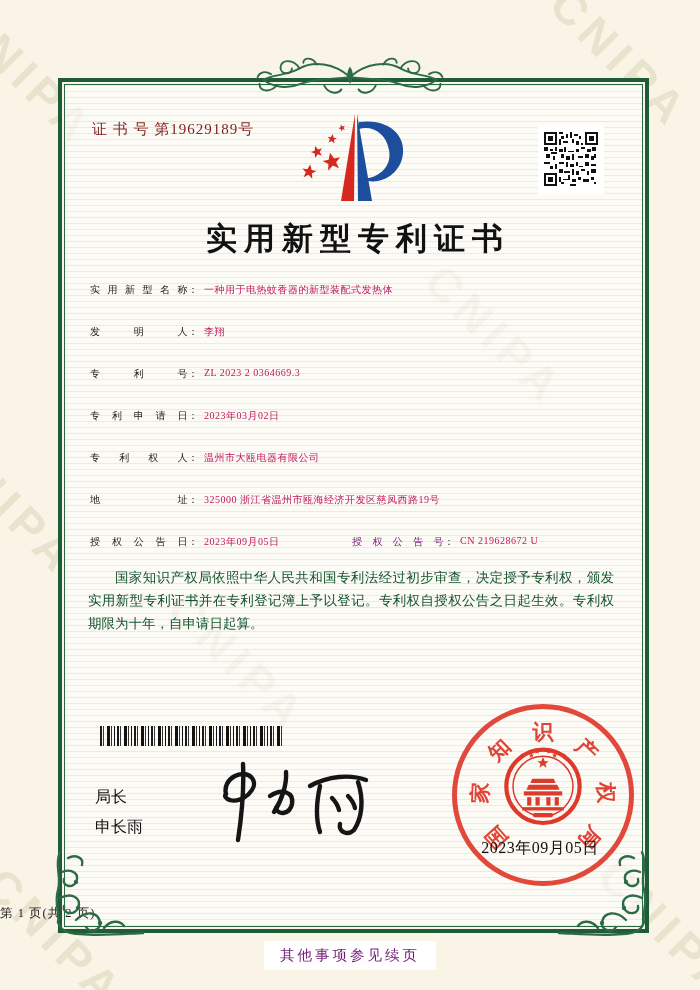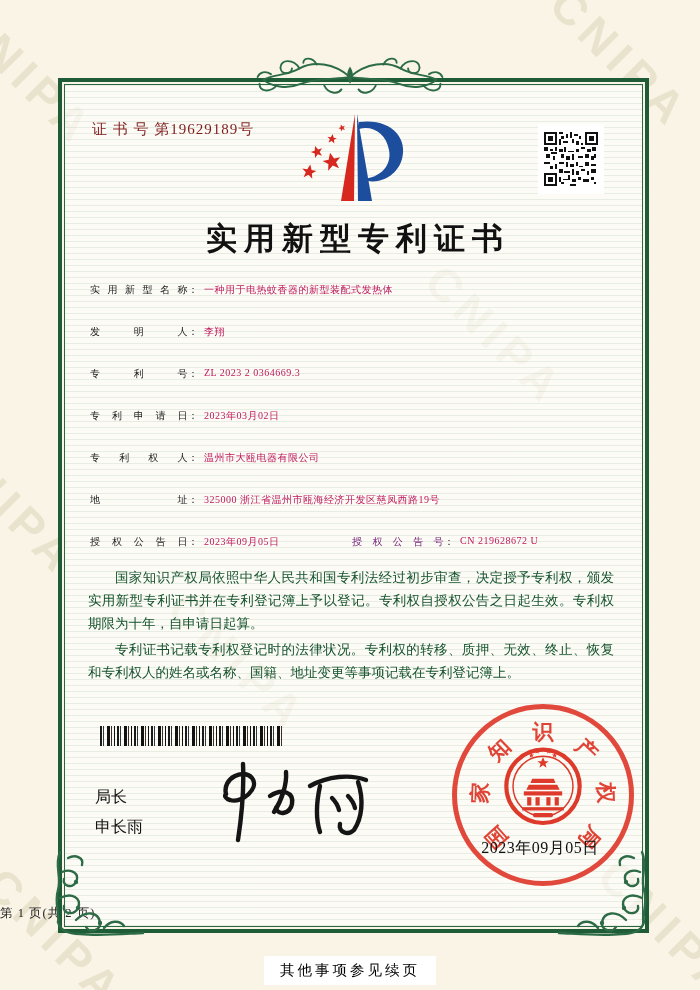--- a/index.html
+++ b/index.html
@@ -98,21 +98,21 @@
     text-align:center;font-size:16px;color:#101010;letter-spacing:0.5px;
   }
   
   .page-info{
     position:absolute;left:0;top:905px;width:100%;z-index:2;
     text-align:left;font-size:12.5px;color:#222;letter-spacing:1px;
   }
   .footer-note{
     position:absolute;left:50%;top:941px;transform:translateX(-50%);z-index:2;
     background:#ffffff;padding:5px 16px;
-    font-size:14.5px;letter-spacing:3px;color:#000000;margin-top:15px;
+    font-size:14.5px;letter-spacing:3px;color:#701a75;
   }
 </style>
 </head>
 <body>
 
 <div class="wm" style="left:25px;top:75px">CNIPA</div>
 <div class="wm" style="left:620px;top:58px">CNIPA</div>
 <div class="wm" style="left:495px;top:335px">CNIPA</div>
 <div class="wm" style="left:8px;top:505px">CNIPA</div>
 <div class="wm" style="left:238px;top:662px">CNIPA</div>
@@ -238,21 +238,20 @@
       <span class="fcolon">：</span>
       <span class="fval fval-fixed">2023年09月05日</span>
     <span class="flabel2">授权公告号</span>
       <span class="fcolon">：</span>
       <span class="fval">CN 219628672 U</span>
   </div>
 </div>
 
 <div class="notice">
   <p>国家知识产权局依照中华人民共和国专利法经过初步审查，决定授予专利权，颁发实用新型专利证书并在专利登记簿上予以登记。专利权自授权公告之日起生效。专利权期限为十年，自申请日起算。</p>
-  <p>专利证书记载专利权登记时的法律状况。专利权的转移、质押、无效、终止、恢复和专利权人的姓名或名称、国籍、地址变更等事项记载在专利登记簿上。</p>
 </div>
 
 <div class="barcode"></div>
 
 <div class="sig-labels">
   <div>局长</div>
   <div>申长雨</div>
 </div>
 <svg class="signature" width="180" height="95" viewBox="0 0 180 95">
   <g stroke="#151515" stroke-width="4.4" fill="none" stroke-linecap="round" stroke-linejoin="round">

